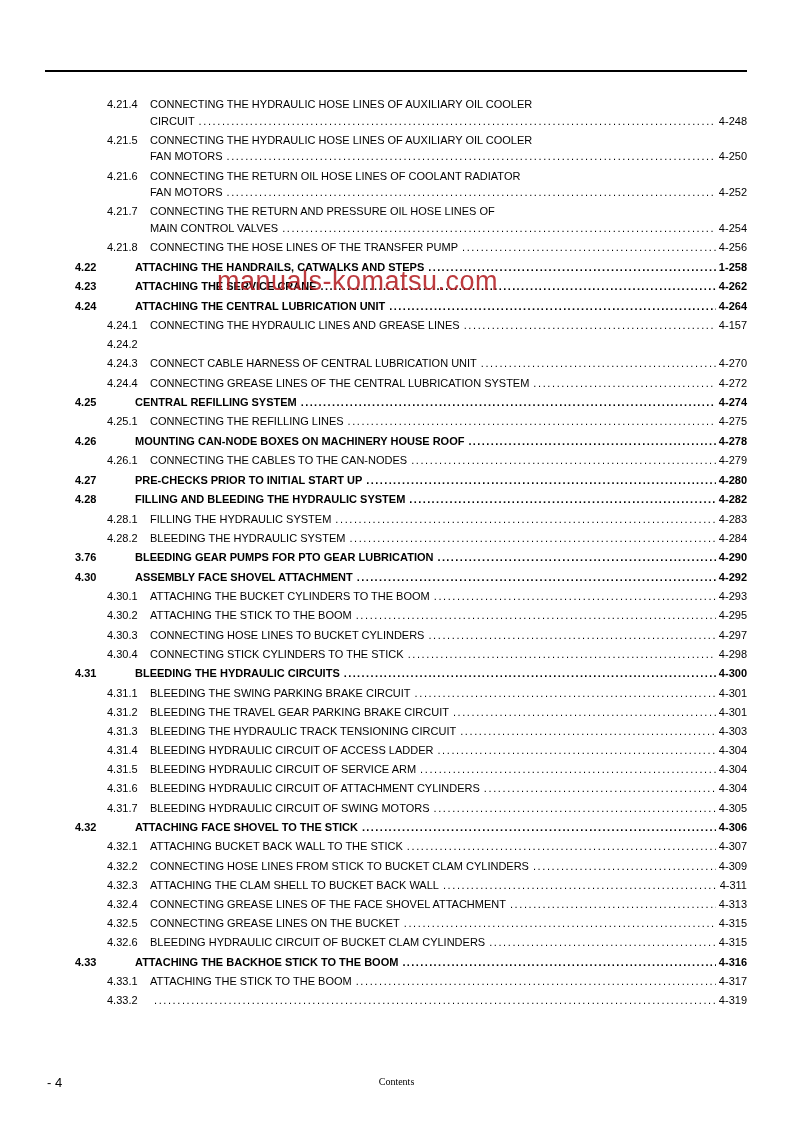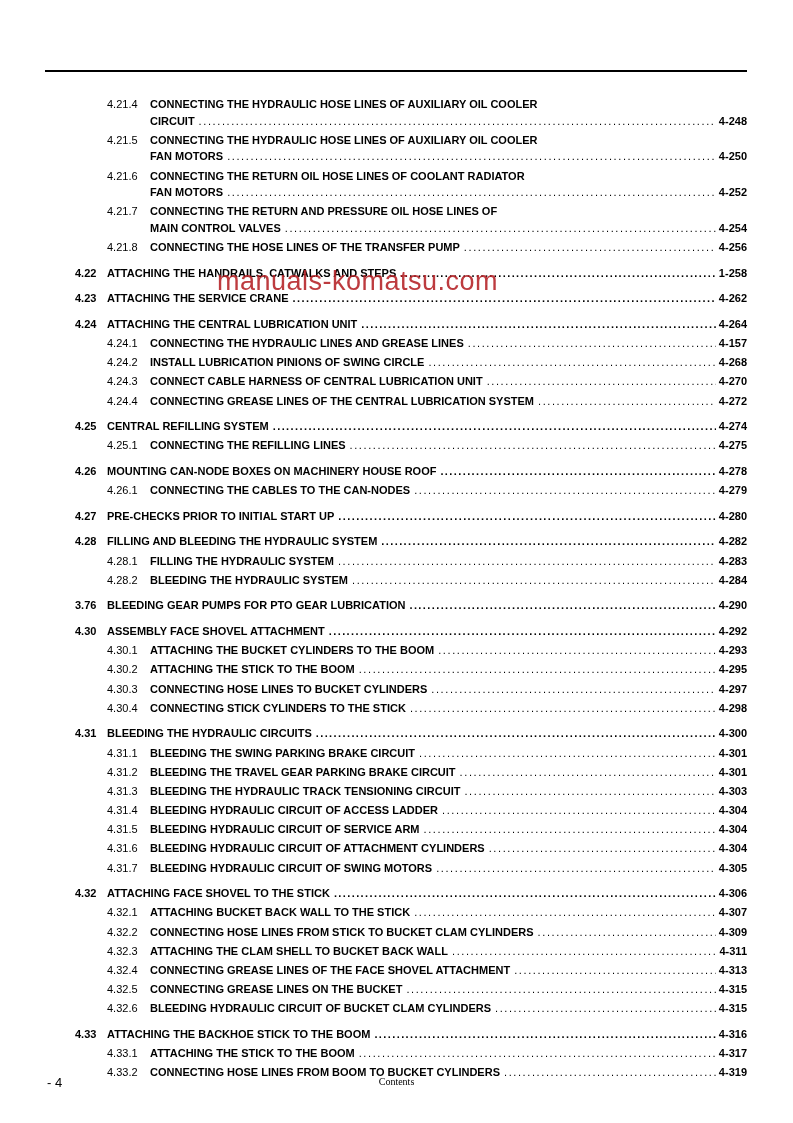--- a/index.html
+++ b/index.html
@@ -31,33 +31,33 @@
   }
   .toc-row {
     display: flex;
     align-items: baseline;
     font-size: 11px;
     line-height: 16.6px;
     margin-bottom: 2.6px;
   }
   .toc-row.l1 {
     font-weight: bold;
-    margin-top: 9px;
+    margin-top: 3px;
+    gap: 28px;
   }
   .toc-row.l2 {
     padding-left: 32px;
   }
   .toc-num { flex: 0 0 auto; }
   .l1 .toc-num { width: 32px; }
   .l2 .toc-num { width: 43px; }
   .toc-body { flex: 1; min-width: 0; }
   .toc-line {
     display: flex;
     align-items: flex-start;
-    font-weight: bold;
   }
   .toc-title { white-space: nowrap; }
   .leader {
     flex: 1;
     overflow: hidden;
     white-space: nowrap;
     margin: 0 3px 0 4px;
   }
   .leader::after {
     content: "........................................................................................................................................................................................";
@@ -196,27 +196,20 @@
         <div class="toc-body">
           <div class="toc-line">
             <span class="toc-title">CONNECTING THE HYDRAULIC LINES AND GREASE LINES</span>
             <span class="leader"></span>
             <span class="toc-page">4-157</span>
           </div>
         </div>
       </div>
       <div class="toc-row l2">
         <span class="toc-num">4.24.2</span>
-        <div class="toc-body">
-          <div class="toc-line">
-            <span class="toc-title">INSTALL LUBRICATION PINIONS OF SWING CIRCLE</span>
-            <span class="leader"></span>
-            <span class="toc-page">4-268</span>
-          </div>
-        </div>
       </div>
       <div class="toc-row l2">
         <span class="toc-num">4.24.3</span>
         <div class="toc-body">
           <div class="toc-line">
             <span class="toc-title">CONNECT CABLE HARNESS OF CENTRAL LUBRICATION UNIT</span>
             <span class="leader"></span>
             <span class="toc-page">4-270</span>
           </div>
         </div>
@@ -538,21 +531,20 @@
             <span class="toc-title">ATTACHING THE STICK TO THE BOOM</span>
             <span class="leader"></span>
             <span class="toc-page">4-317</span>
           </div>
         </div>
       </div>
       <div class="toc-row l2">
         <span class="toc-num">4.33.2</span>
         <div class="toc-body">
           <div class="toc-line">
-            <span class="toc-title">CONNECTING HOSE LINES FROM BOOM TO BUCKET CYLINDERS</span>
             <span class="leader"></span>
             <span class="toc-page">4-319</span>
           </div>
         </div>
       </div>
     </div>
   <div class="footer-left">- 4</div>
   <div class="footer-center">Contents</div>
 </div>
 

